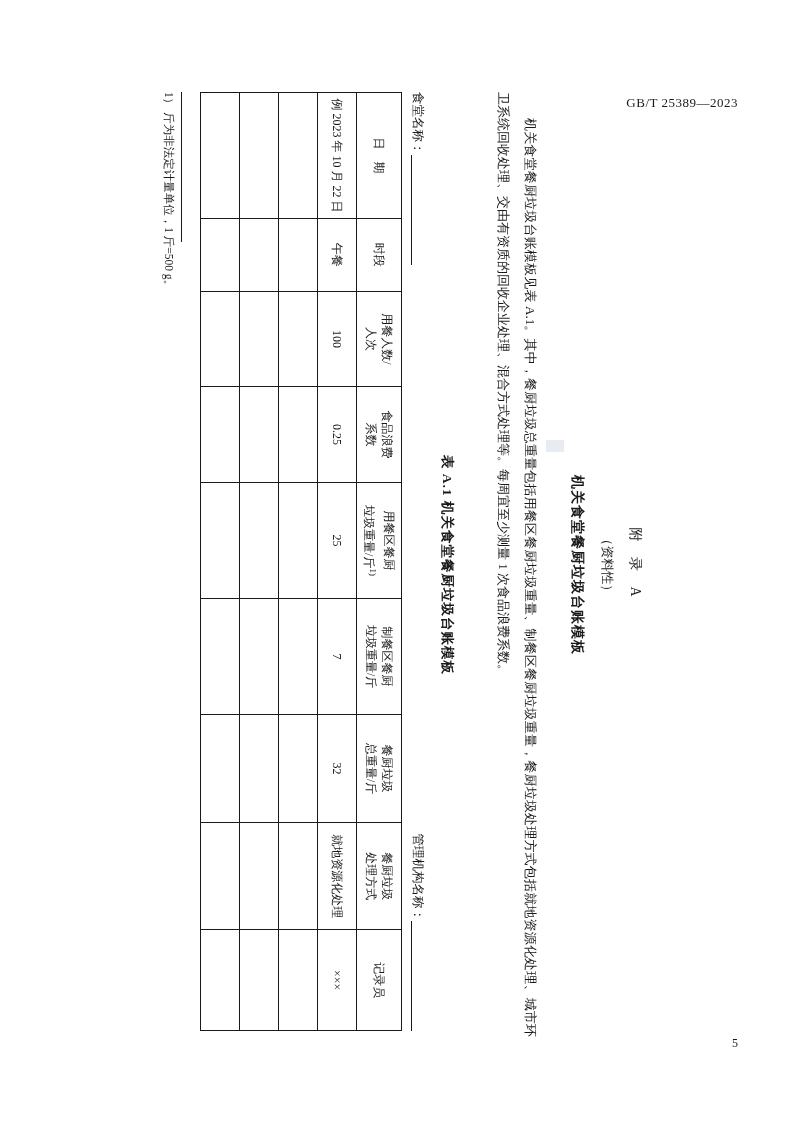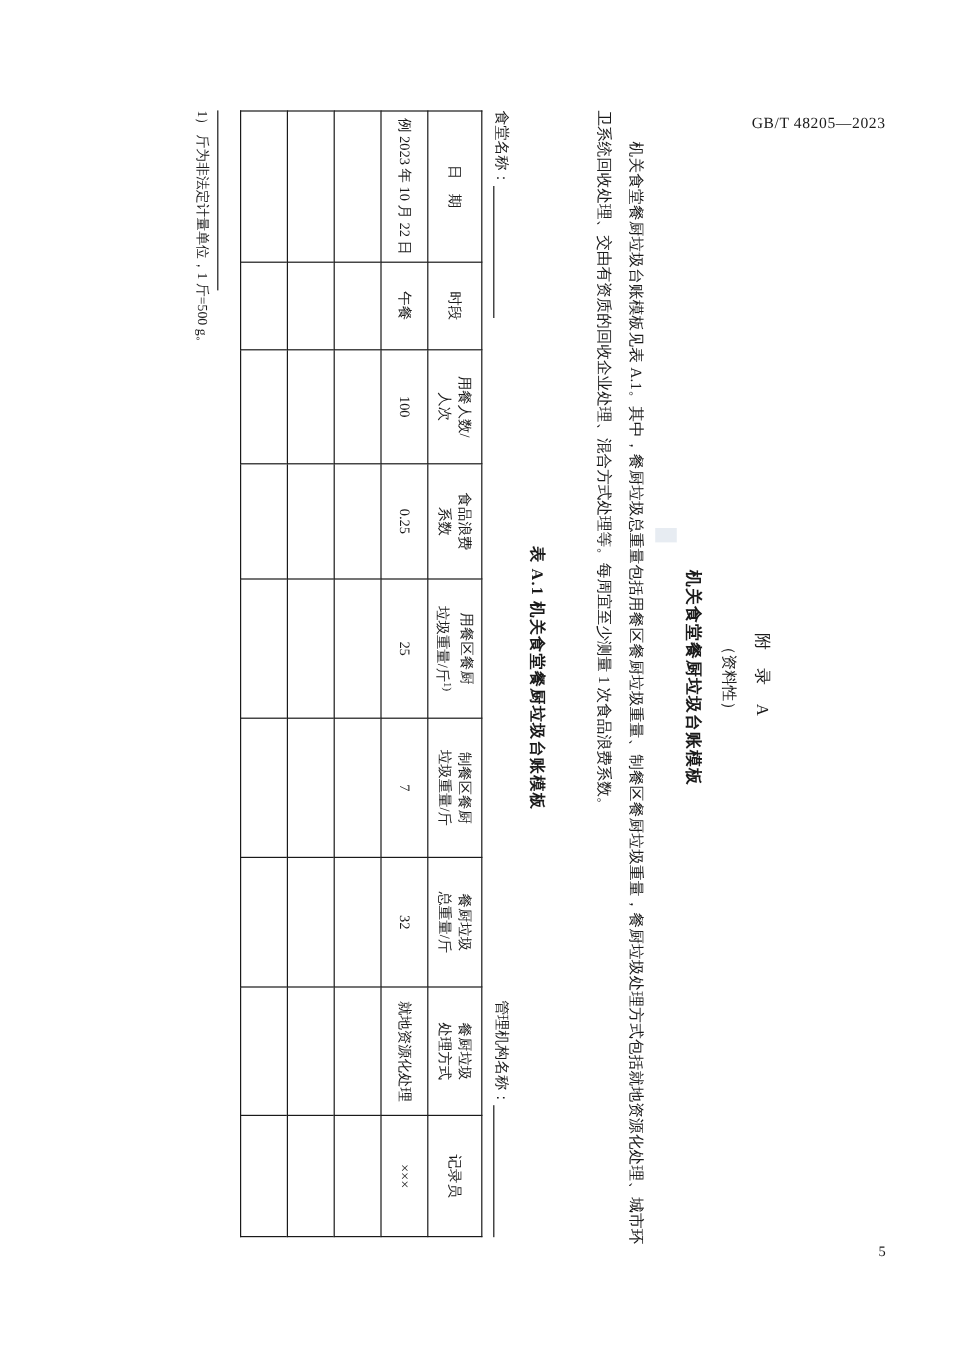--- a/index.html
+++ b/index.html
@@ -177,21 +177,21 @@
     height: 12px;
     background: #dfe6ee;
     opacity: 0.75;
   }
 </style>
 </head>
 <body>
 
 <div class="page">
 
-  <div class="std-number">GB/T 48205—2023</div>
+  <div class="std-number">GB/T 25389—2023</div>
   <div class="page-number">5</div>
 
   <div class="rot-layer">
 
     <div class="annex-head">附 录 A</div>
     <div class="annex-sub">（资料性）</div>
     <div class="annex-title">机关食堂餐厨垃圾台账模板</div>
 
     <div class="para">机关食堂餐厨垃圾台账模板见表 A.1。其中，餐厨垃圾总重量包括用餐区餐厨垃圾重量、制餐区餐厨垃圾重量，餐厨垃圾处理方式包括就地资源化处理、城市环卫系统回收处理、交由有资质的回收企业处理、混合方式处理等。每周宜至少测量 1 次食品浪费系数。</div>
 

